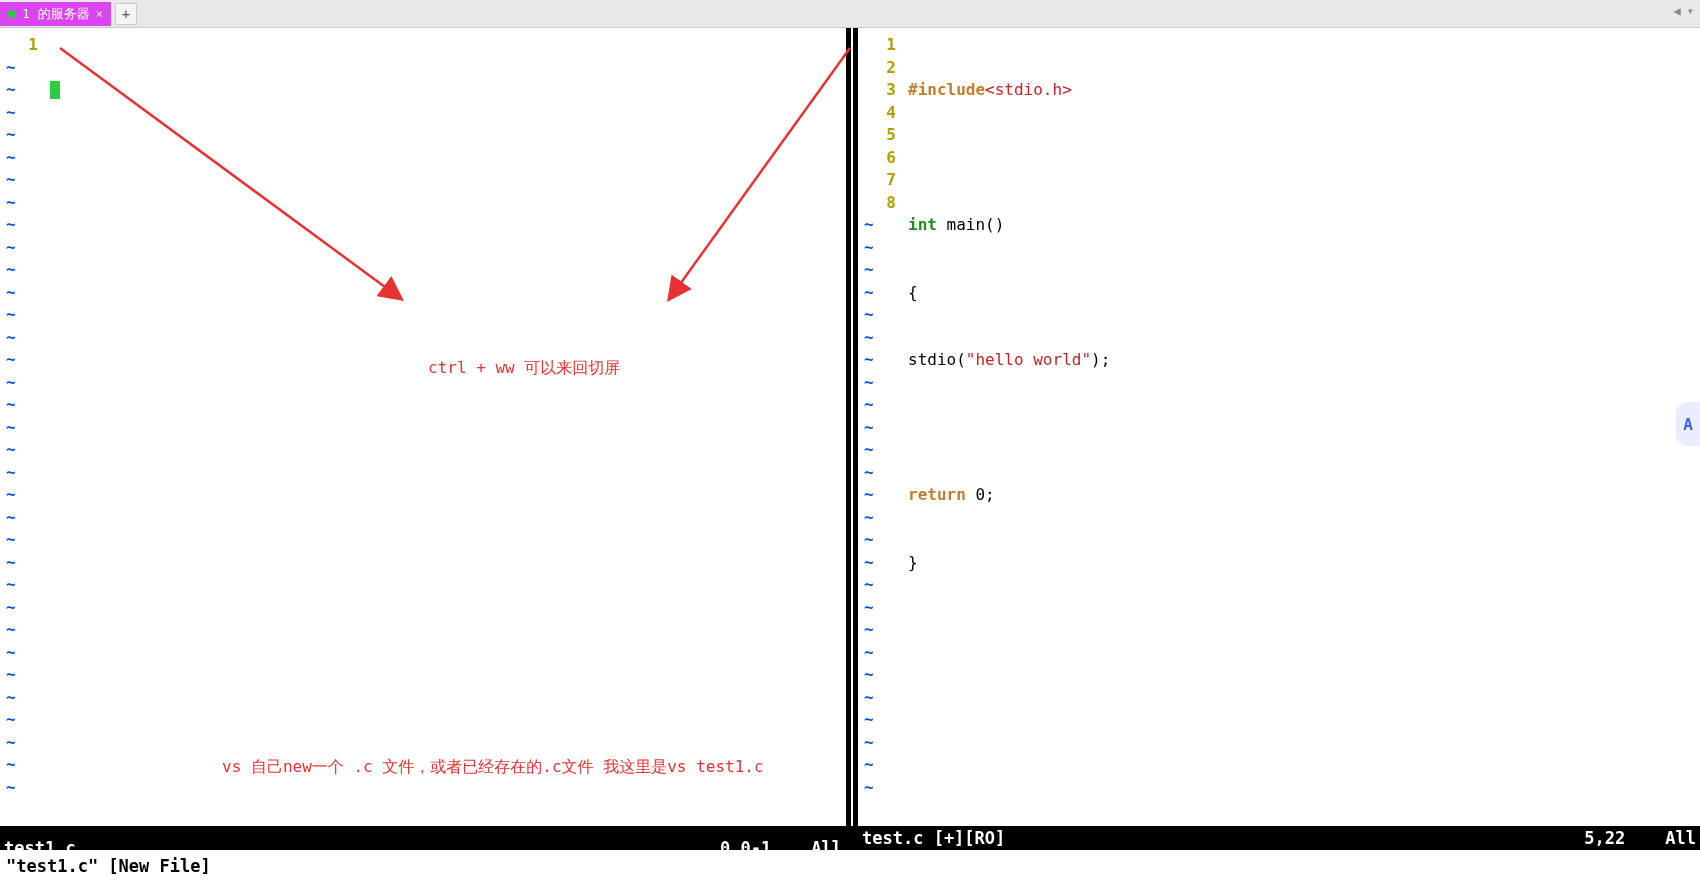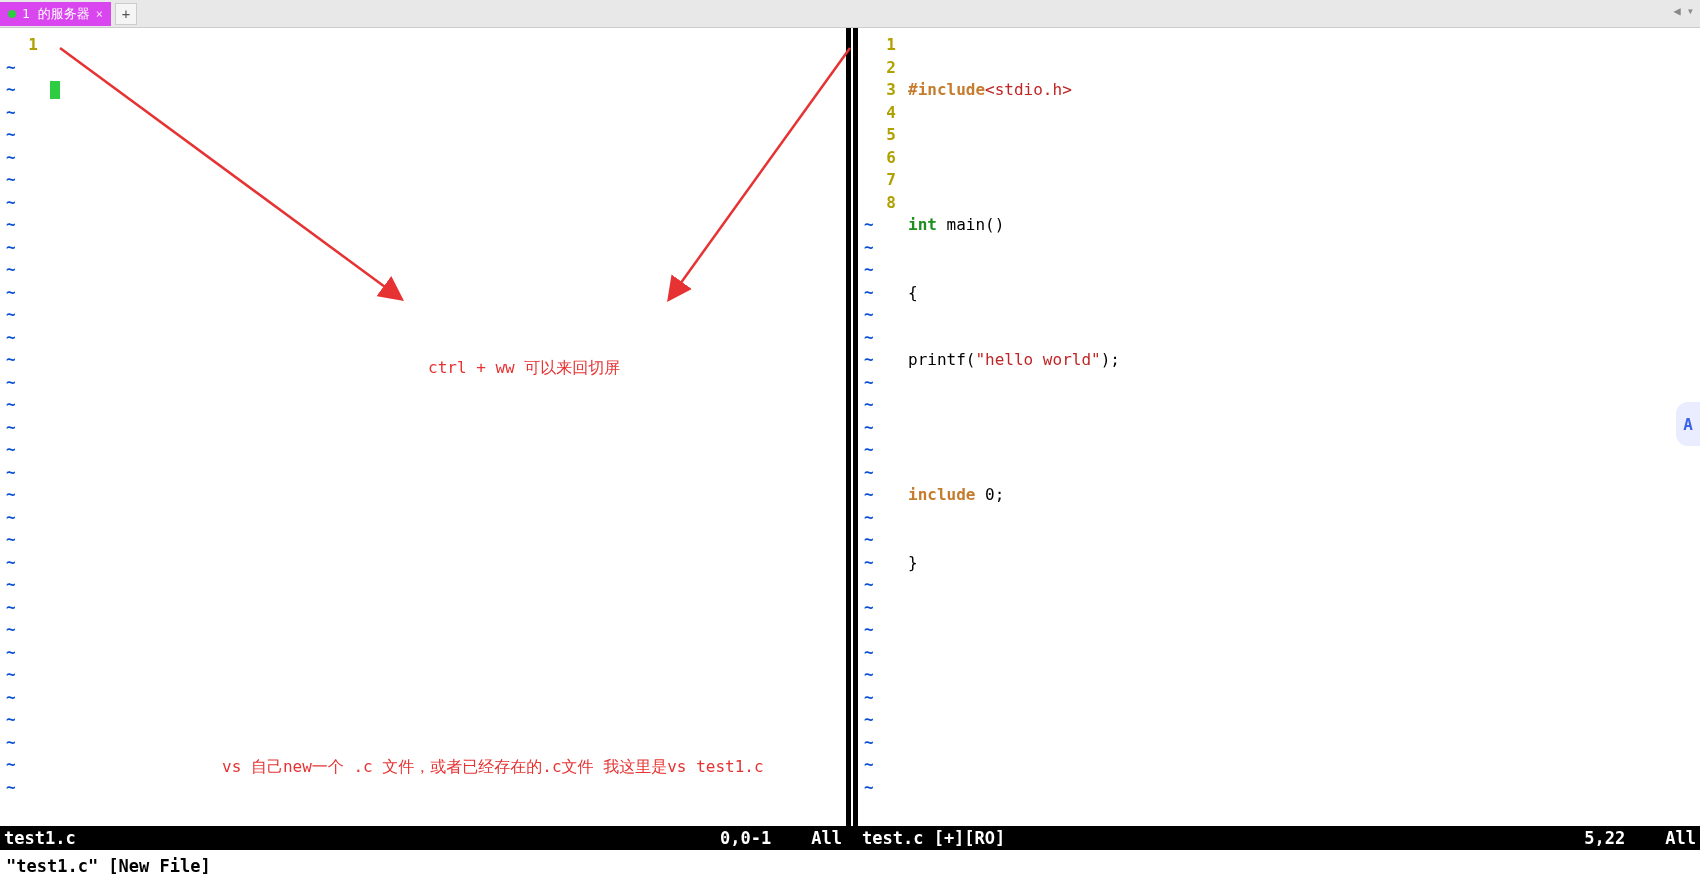--- a/index.html
+++ b/index.html
@@ -108,21 +108,21 @@
   .txt       { color: #000; text-align: right; }
   .statusbar {
     height: 24px;
     background: #000;
     color: #fff;
     display: flex;
     font-weight: bold;
     font-size: 17px;
     line-height: 24px;
   }
-  .statusbar .sb-left  { width: 846px; display: flex; }
+  .statusbar .sb-left  { width: 846px; display: flex; margin-top: 10px; }
   .statusbar .sb-right { flex: 1; display: flex; padding-left: 12px; }
   .sb-file   { flex: 0 0 auto; padding-left: 4px; }
   .sb-spacer { flex: 1; }
   .sb-pos    { padding-right: 40px; }
   .sb-all    { padding-right: 4px; }
   .cmdline {
     height: 32px;
     background: #fff;
     color: #000;
     padding-left: 6px;
@@ -220,23 +220,23 @@
         <div class="ln">5</div>
         <div class="ln">6</div>
         <div class="ln">7</div>
         <div class="ln">8</div>
       </div>
     <div class="code">
       <div class="cl"><span class="kw-orange">#include</span><span class="str-red">&lt;stdio.h&gt;</span></div>
       <div class="cl"></div>
       <div class="cl"><span class="kw-green">int</span><span class="txt"> main()</span></div>
       <div class="cl"><span class="txt">{</span></div>
-      <div class="cl"><span class="txt">printf(</span><span class="str-red">"hello world"</span><span class="txt">);</span></div>
+      <div class="cl"><span class="txt">stdio(</span><span class="str-red">"hello world"</span><span class="txt">);</span></div>
       <div class="cl"></div>
-      <div class="cl"><span class="kw-orange">include</span><span class="txt"> 0;</span></div>
+      <div class="cl"><span class="kw-orange">return</span><span class="txt"> 0;</span></div>
       <div class="cl"><span class="txt">}</span></div>
     </div>
     <div class="tildes" id="right-tildes">
         <div class="tl" style="visibility:hidden">~</div>
         <div class="tl" style="visibility:hidden">~</div>
         <div class="tl" style="visibility:hidden">~</div>
         <div class="tl" style="visibility:hidden">~</div>
         <div class="tl" style="visibility:hidden">~</div>
         <div class="tl" style="visibility:hidden">~</div>
         <div class="tl" style="visibility:hidden">~</div>

